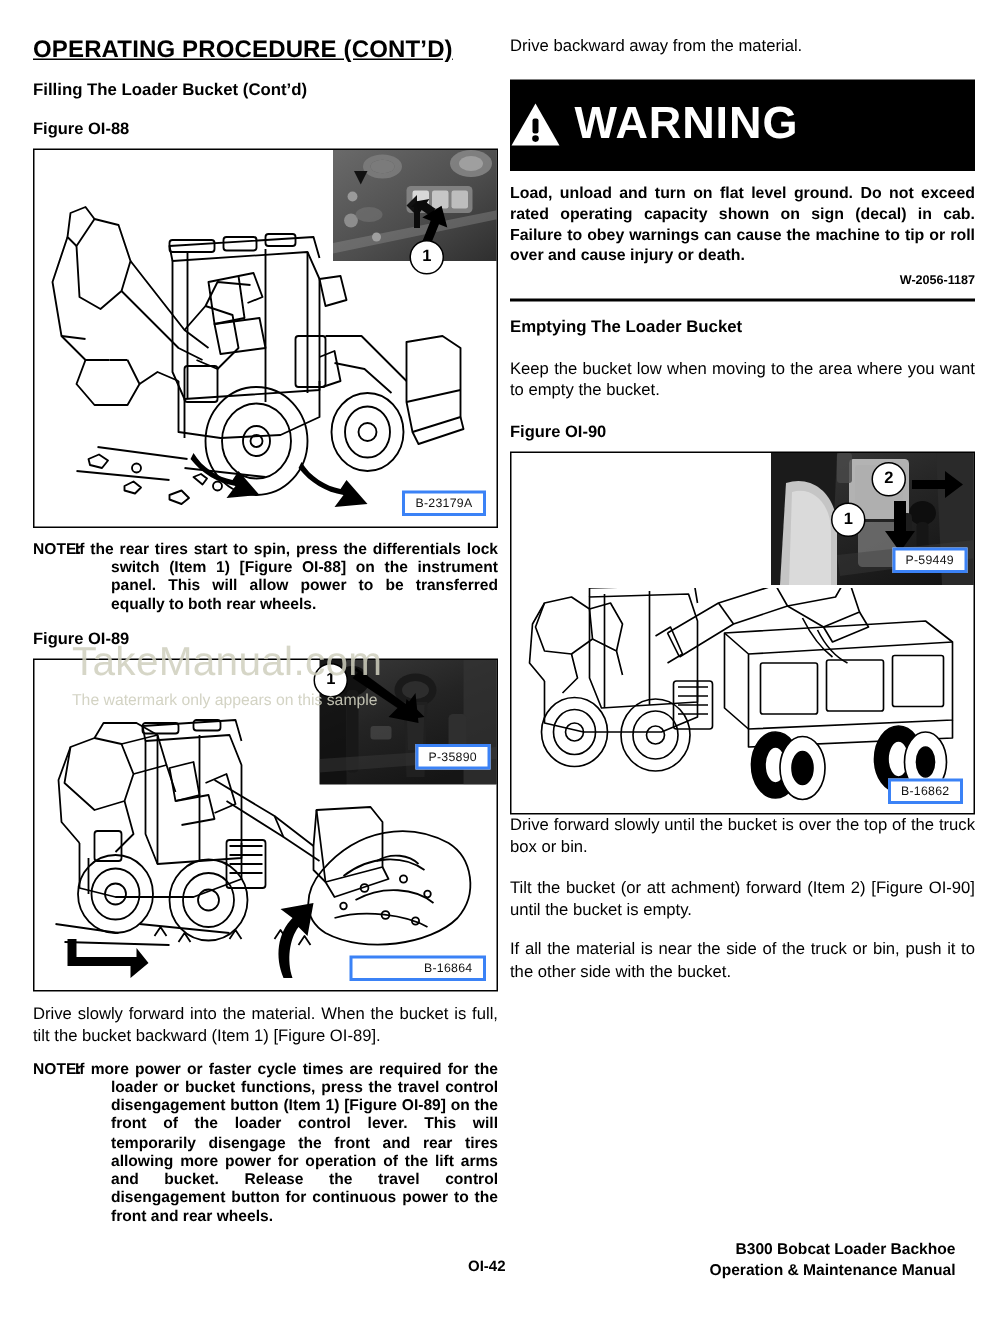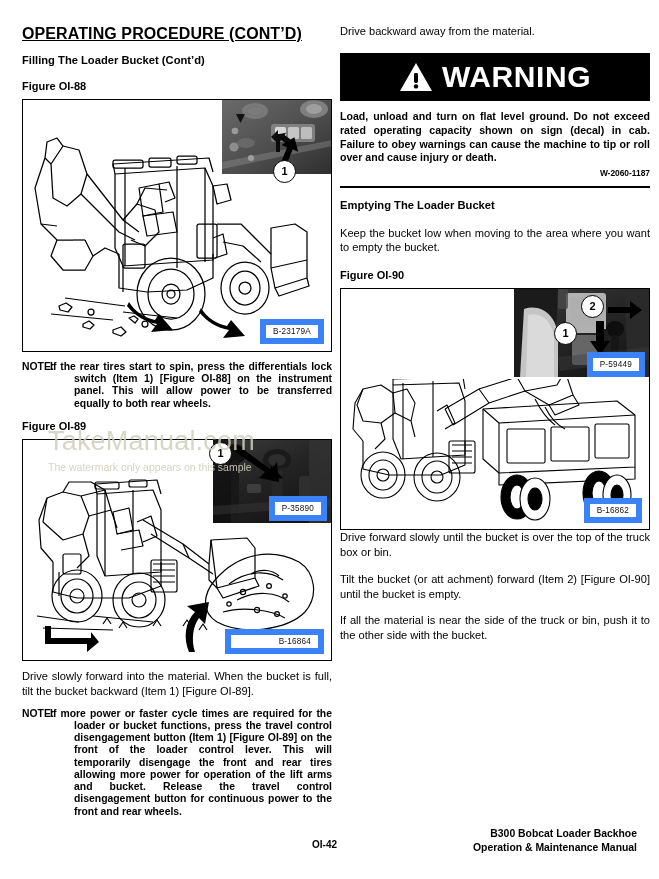--- a/index.html
+++ b/index.html
@@ -77,21 +77,21 @@
   
   .figbox {
     position: relative;
     border: 1px solid #000;
     background: #ffffff;
     box-sizing: border-box;
     overflow: hidden;
   }
   .code-tag {
     position: absolute;
-    border: 6px solid #3b82f6;
+    border: 2px solid #3b82f6;
     background: #fff;
     font-size: 8.2px;
     font-weight: normal;
     letter-spacing: 0.2px;
     color: #111;
     padding: 2px 7px 2px 7px;
     line-height: 1.1;
     white-space: nowrap;
   }
   .inset-photo {
@@ -110,24 +110,23 @@
     display: flex;
     align-items: center;
     justify-content: center;
     line-height: 1;
   }
 
   
   .warn-banner {
     background: #000;
     color: #fff;
-    height: 48px;
+    height: 61px;
     display: flex;
     align-items: center;
-    justify-content: center;
     gap: 9px;
     margin: 14px 0 9px 0;
   }
   .warn-banner .wtxt {
     font-size: 30px;
     font-weight: bold;
     letter-spacing: 0.6px;
     line-height: 1;
   }
   .warn-body {
@@ -450,21 +449,21 @@
       <svg width="34" height="30" viewBox="0 0 34 30">
         <path d="M17 1 L33 29 L1 29 Z" fill="#ffffff"></path>
         <rect x="15" y="11" width="4" height="10" rx="1.4" fill="#000000"></rect>
         <circle cx="17" cy="24.4" r="2.2" fill="#000000"></circle>
       </svg>
       <span class="wtxt">WARNING</span>
     </div>
 
     <div class="warn-body">Load, unload and turn on flat level ground. Do not exceed rated operating capacity shown on sign (decal) in cab. Failure to obey warnings can cause the machine to tip or roll over and cause injury or death.</div>
 
-    <div class="warn-code">W-2060-1187</div>
+    <div class="warn-code">W-2056-1187</div>
 
     <hr class="rule">
 
     <div class="hdg-sub" style="margin-bottom:13px;">Emptying The Loader Bucket</div>
 
     <div class="para" style="margin-bottom:14px;">Keep the bucket low when moving to the area where you want to empty the bucket.</div>
 
     <div class="fig-label">Figure OI-90</div>
 
     <div class="figbox" style="height:242px;">

